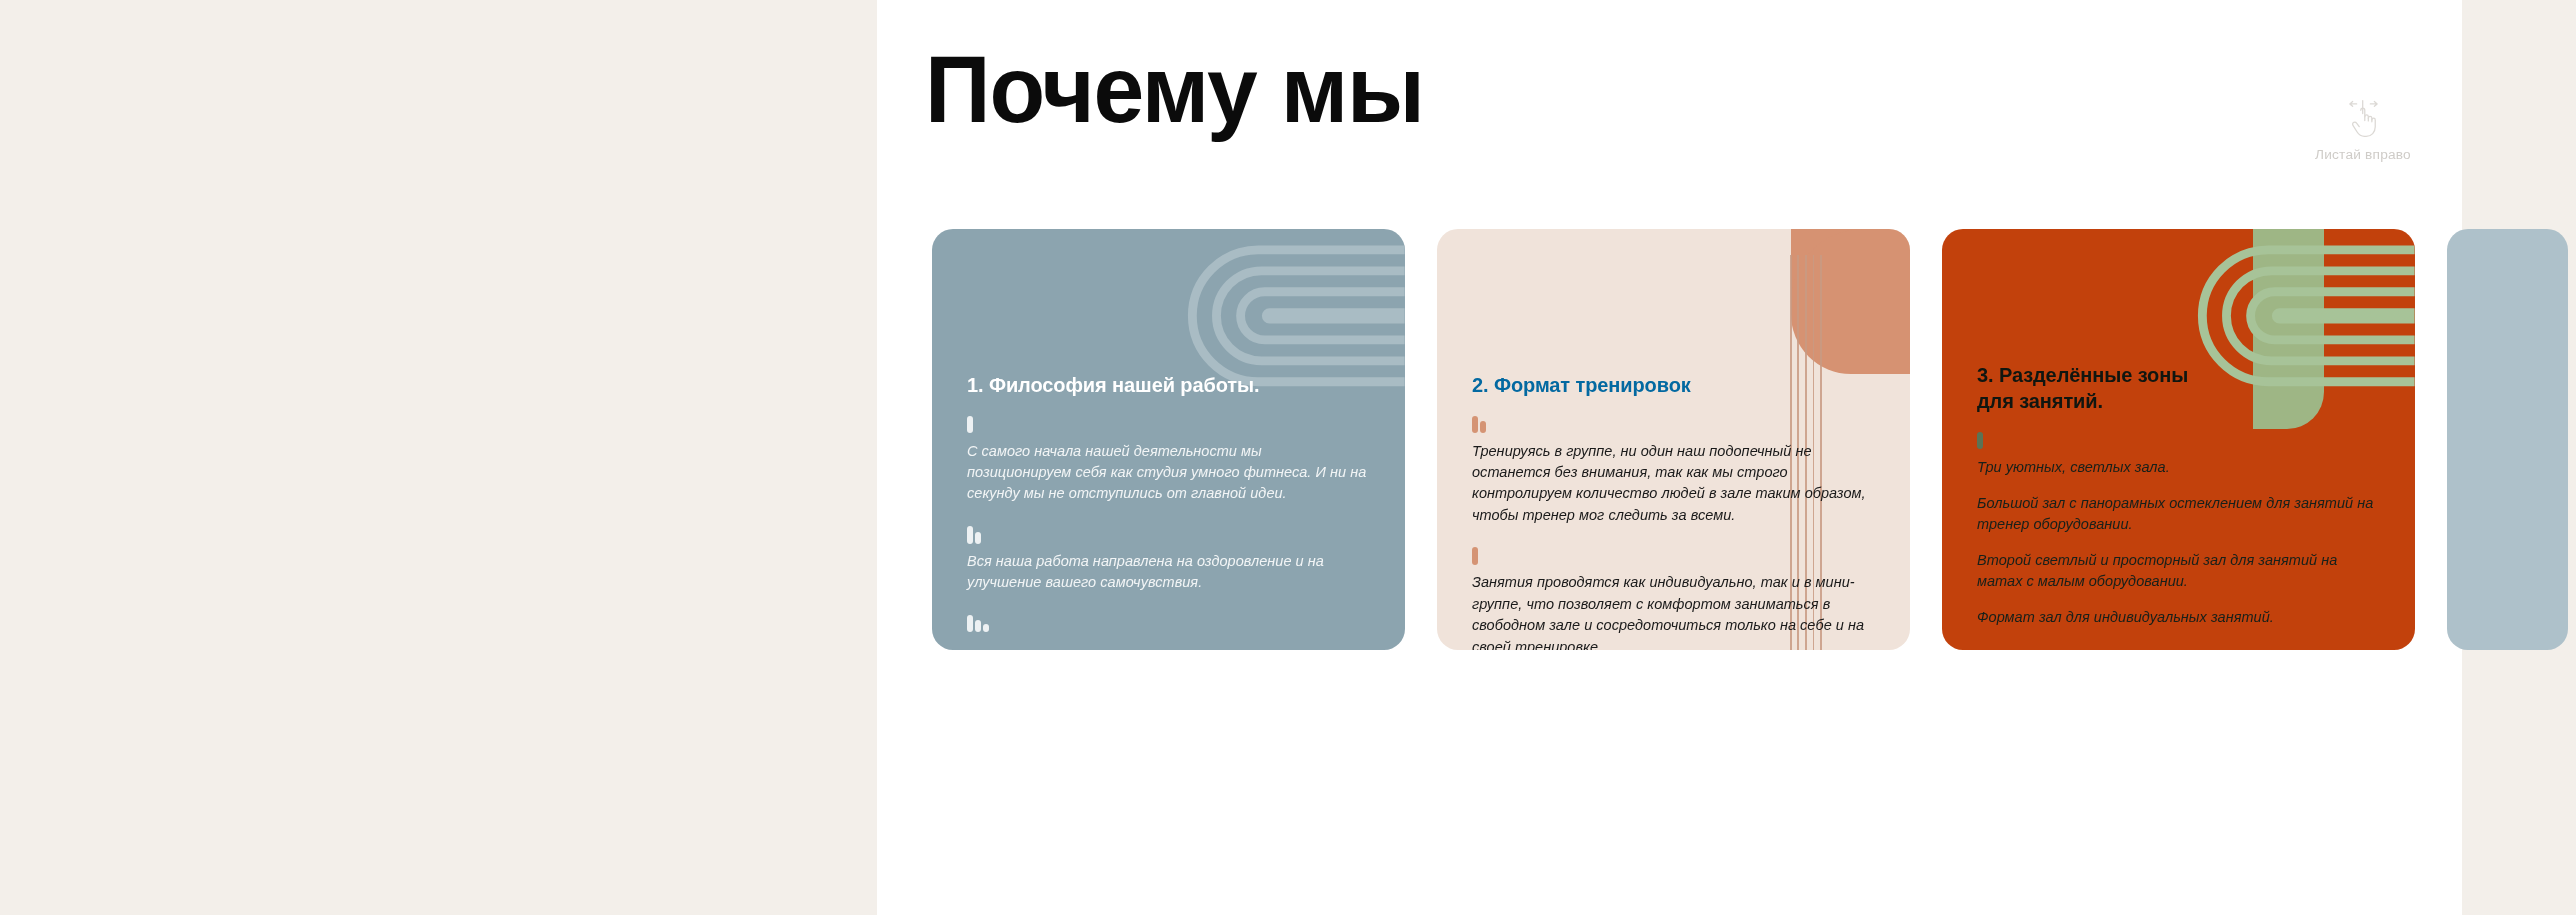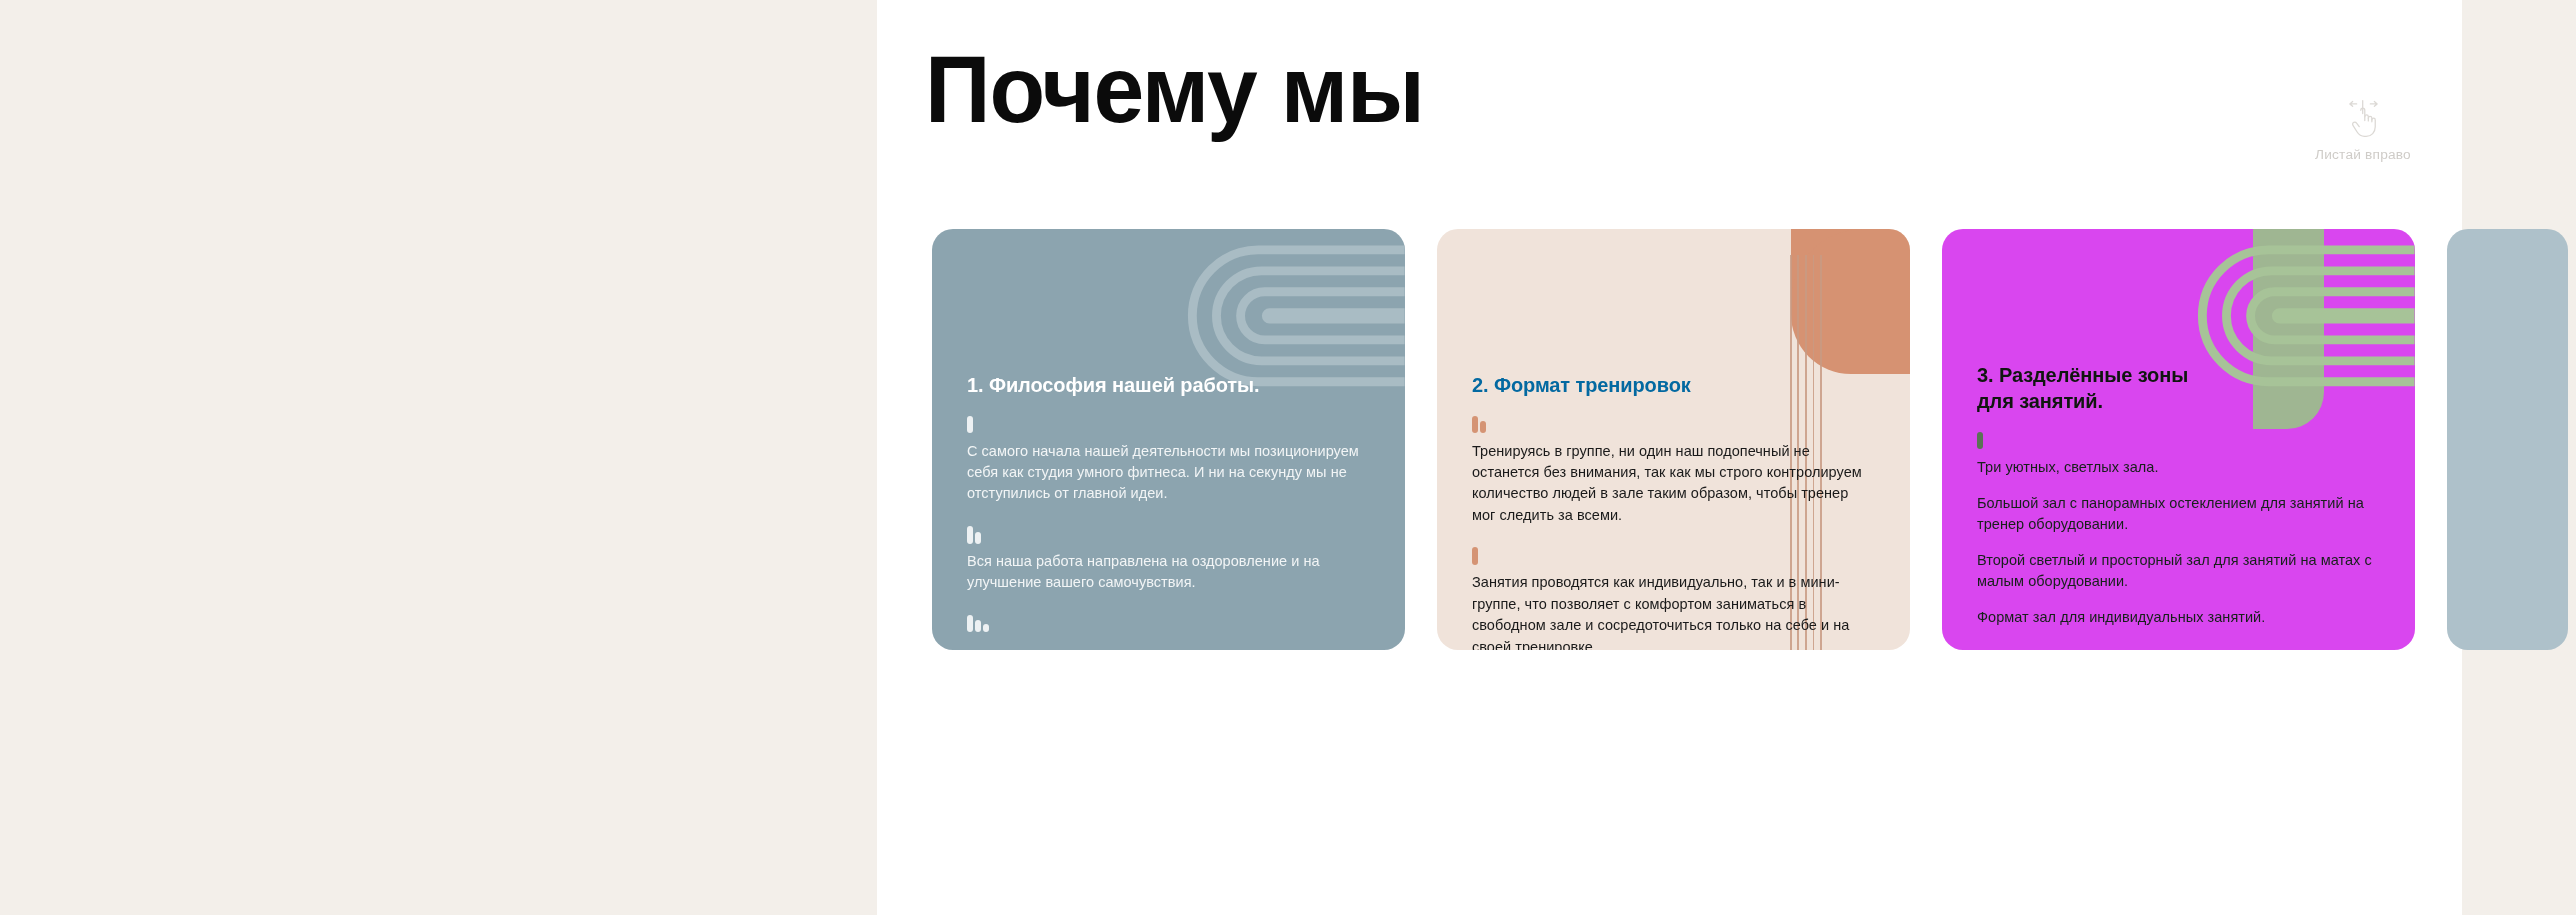--- a/index.html
+++ b/index.html
@@ -90,21 +90,21 @@
 
   .card-heading {
     font-size: 20px;
     font-weight: 700;
     line-height: 1.30;
     letter-spacing: -0.1px;
     margin-bottom: 17.7px;
     white-space: pre-line;
   }
 
-  .blocks { display: block; }
+  .blocks { display: block; font-style: italic; }
 
   .block { margin-bottom: 21px; }
   .block:last-child { margin-bottom: 0; }
 
   
   .bars {
     display: flex;
     align-items: flex-end;
     gap: 2.4px;
     height: 17.7px;
@@ -130,21 +130,21 @@
   .card-1 .block p { color: #F2F5F6; }
   .card-1 .bars i { background: #EDF1F3; }
 
   
   .card-2 { background: #F0E3DA; }
   .card-2 .card-heading { color: #0369a1; }
   .card-2 .block p { color: #1A1A1A; }
   .card-2 .bars i { background: #D59474; }
 
   
-  .card-3 { background: #d946ef; }
+  .card-3 { background: #c2410c; }
   .card-3 .card-heading { color: #101610; }
   .card-3 .block p { color: #17201A; }
   .card-3 .bars i { background: #5B7355; }
   .card-3 .block p { margin-bottom: 14.5px; }
 
   
   .card-4 { background: #AEC1CA; }
 
   
   .deco { position: absolute; pointer-events: none; }

